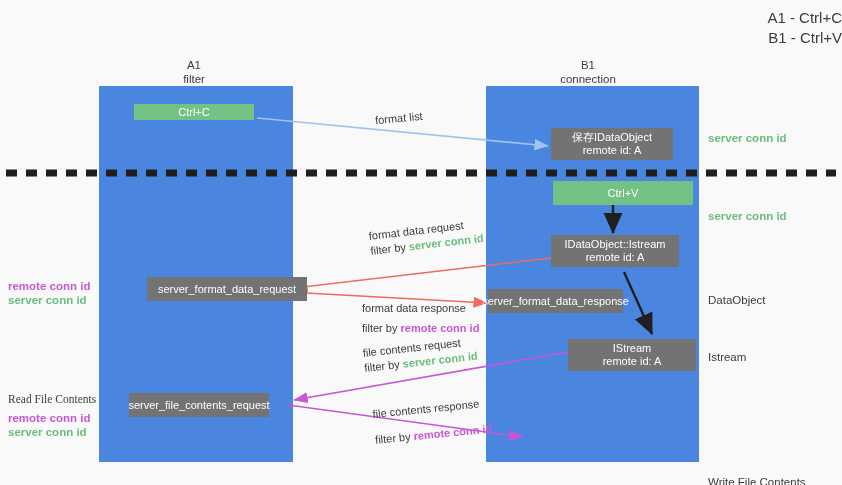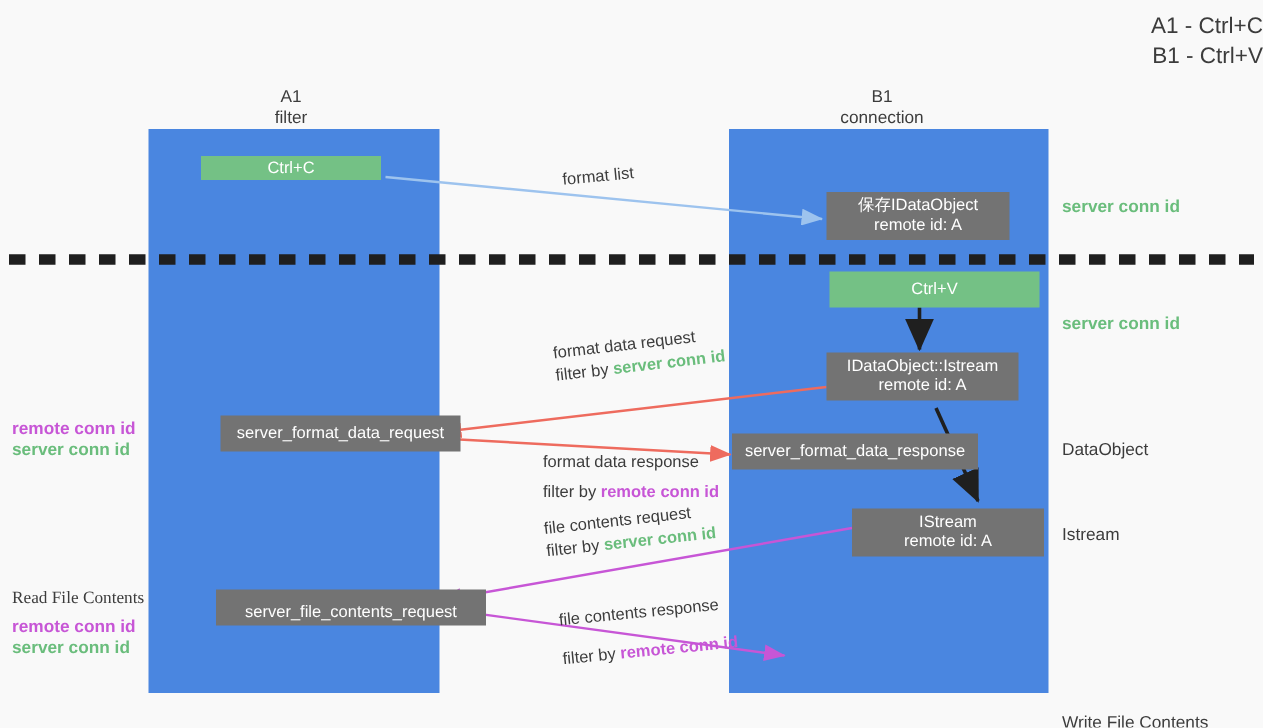--- a/index.html
+++ b/index.html
@@ -129,25 +129,25 @@
 
   <div class="abs box box-orange" style="left:568px;top:339px;width:128px;height:32px;">
     <div>IStream</div>
     <div>remote id: A</div>
   </div>
 
   <div class="abs box box-orange" style="left:129px;top:277px;width:160px;height:24px;margin-left:18px;">
     <div>server_format_data_request</div>
   </div>
 
-  <div class="abs box box-orange" style="left:488px;top:289px;width:164px;height:24px;">
+  <div class="abs box box-orange" style="left:488px;top:289px;width:135px;height:24px;">
     <div>server_format_data_response</div>
   </div>
 
-  <div class="abs box box-orange" style="left:144px;top:393px;width:180px;height:24px;justify-content:flex-end;">
+  <div class="abs box box-orange" style="left:129px;top:393px;width:140px;height:24px;">
     <div>server_file_contents_request</div>
   </div>
 
 
   <div class="abs side-label green-txt" style="left:708px;top:131px;">server conn id</div>
   <div class="abs side-label green-txt" style="left:708px;top:209px;">server conn id</div>
   <div class="abs side-label" style="left:708px;top:245px;margin-top:48px;">DataObject</div>
   <div class="abs side-label" style="left:708px;top:350px;">Istream</div>
   <div class="abs side-label" style="left:708px;top:431px;margin-top:44px;">Write File Contents</div>
 

